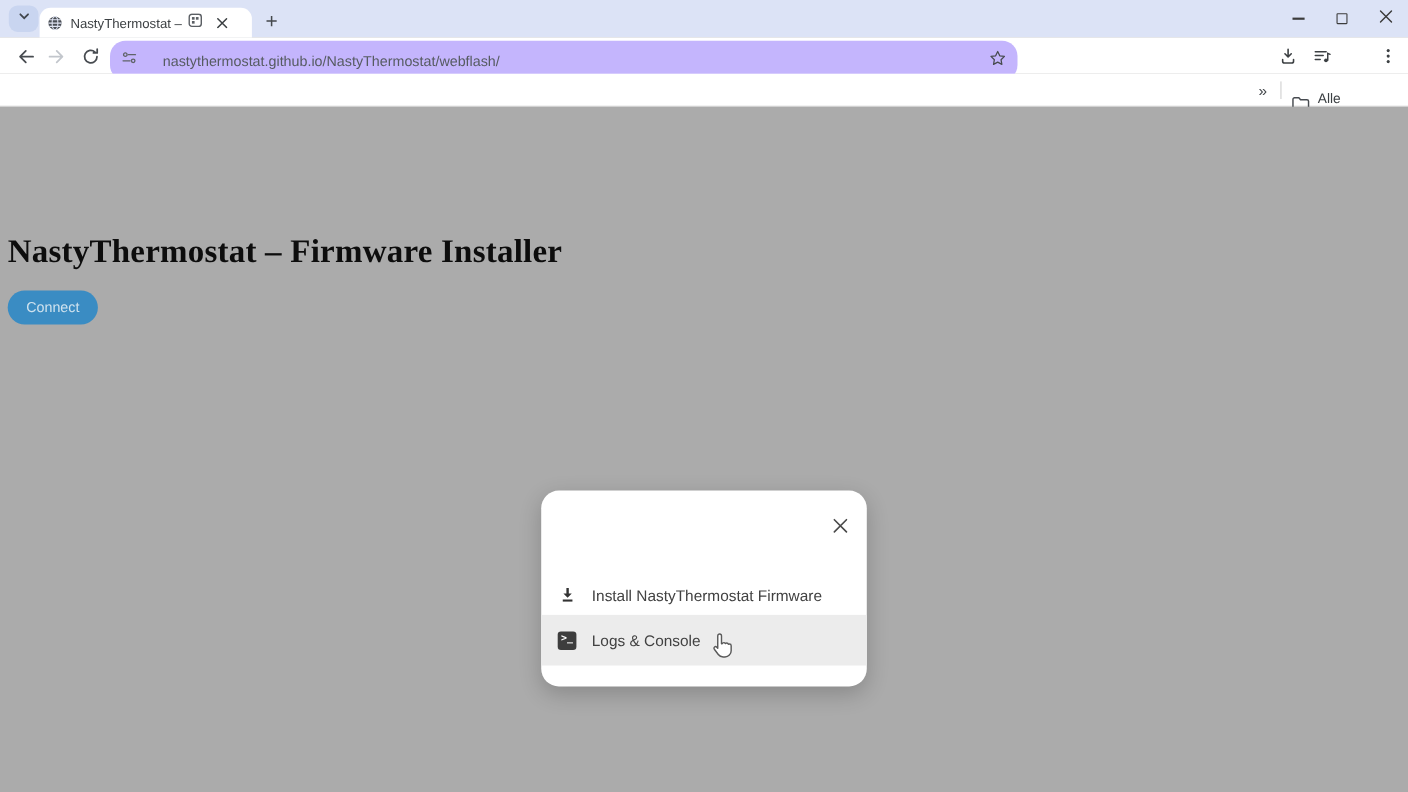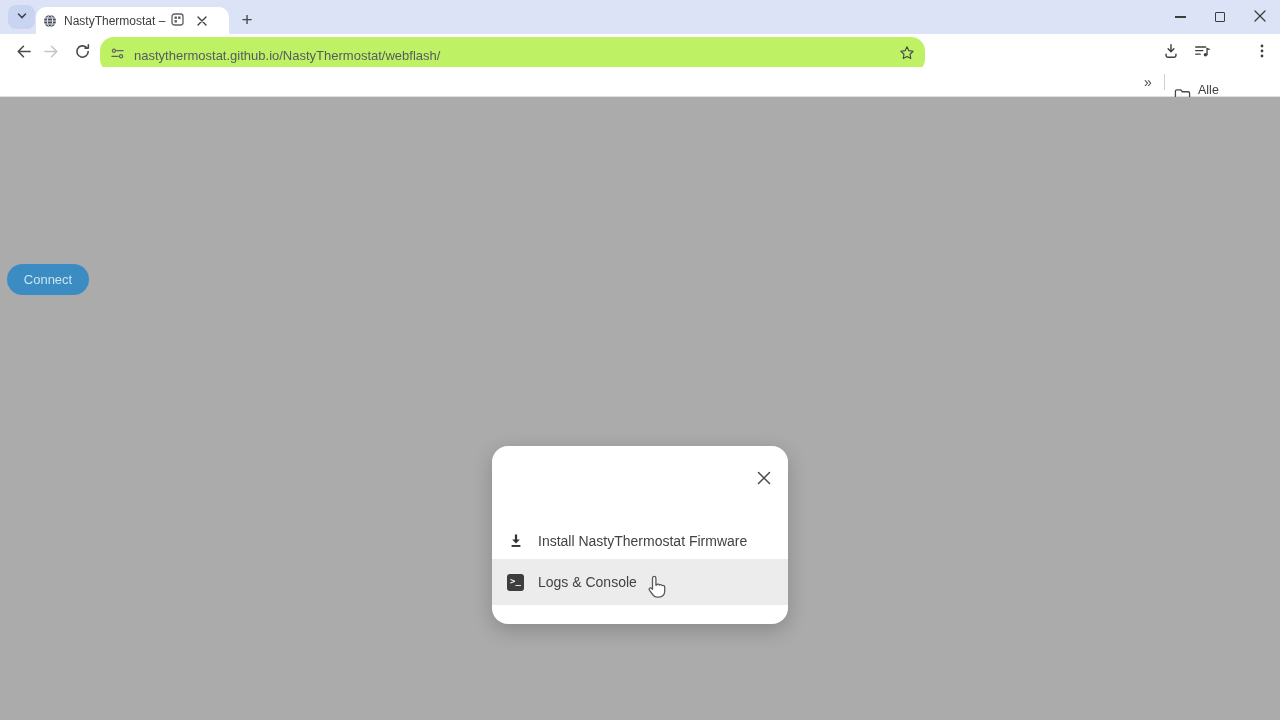--- a/index.html
+++ b/index.html
@@ -22,21 +22,21 @@
   .win-controls { position:absolute; right:0; top:0; height:34px; display:flex; align-items:center; }
   .win-btn { width:40px; height:34px; display:flex; align-items:center; justify-content:center; cursor:pointer; }
   .min-bar { width:11px; height:1.5px; background:#3c3c3c; }
   .max-box { width:10px; height:10px; border:1.3px solid #3c3c3c; border-radius:1px; }
 
   
   .toolbar { position:relative; height:33px; background:#ffffff; }
   .nav-btn { position:absolute; top:3px; width:28px; height:28px; display:flex; align-items:center;
     justify-content:center; cursor:pointer; }
   .addressbar { position:absolute; left:100px; top:3px; width:825px; height:27px; border-radius:14px;
-    background:#bef264; display:flex; align-items:center; padding:18px 10px; }
+    background:#c4b5fd; display:flex; align-items:center; padding:18px 10px;gap:14px; }
   .url-text { font-size:13px; color:#565b61; margin-left:9px; flex:1; white-space:nowrap; overflow:hidden; }
   .tb-right { position:absolute; top:3px; height:28px; display:flex; align-items:center; justify-content:center;
     width:28px; cursor:pointer; }
 
   
   .bookmarksbar { position:relative; height:30px; background:#ffffff; border-bottom:1px solid #dfdfdf; }
   .bm-overflow { position:absolute; left:1138px; top:0; height:30px; width:20px; display:flex; align-items:center;
     justify-content:center; font-size:14px; color:#45494d; cursor:pointer; }
   .bm-divider { position:absolute; left:1164px; top:7px; width:1px; height:16px; background:#d0d0d0; }
   .bm-folder { position:absolute; left:1174px; top:16px; display:flex; align-items:center; cursor:pointer; }
@@ -186,20 +186,21 @@
     <span>
       <svg width="17" height="15" viewBox="0 0 18 15">
           <path d="M1.5 3A1.5 1.5 0 0 1 3 1.5h4.2l1.6 2H15A1.5 1.5 0 0 1 16.5 5v7A1.5 1.5 0 0 1 15 13.5H3A1.5 1.5 0 0 1 1.5 12z" fill="none" stroke="#474b50" stroke-width="1.4" stroke-linejoin="round"></path>
         </svg>
     </span>
     <span class="bm-folder-label">Alle bookmarks</span>
   </div>
 </div>
 
 <div class="content">
+  <h1 class="page-heading">NastyThermostat – Firmware Installer</h1>
   <button class="connect-btn">Connect</button>
 
   <div class="dialog">
     <div class="dialog-close">
       <svg width="14" height="14" viewBox="0 0 14 14">
           <path d="M1.5 1.5l11 11M12.5 1.5l-11 11" stroke="#4a4a4a" stroke-width="1.5" stroke-linecap="round"></path>
         </svg>
     </div>
 
     <div class="dialog-row row-install">

